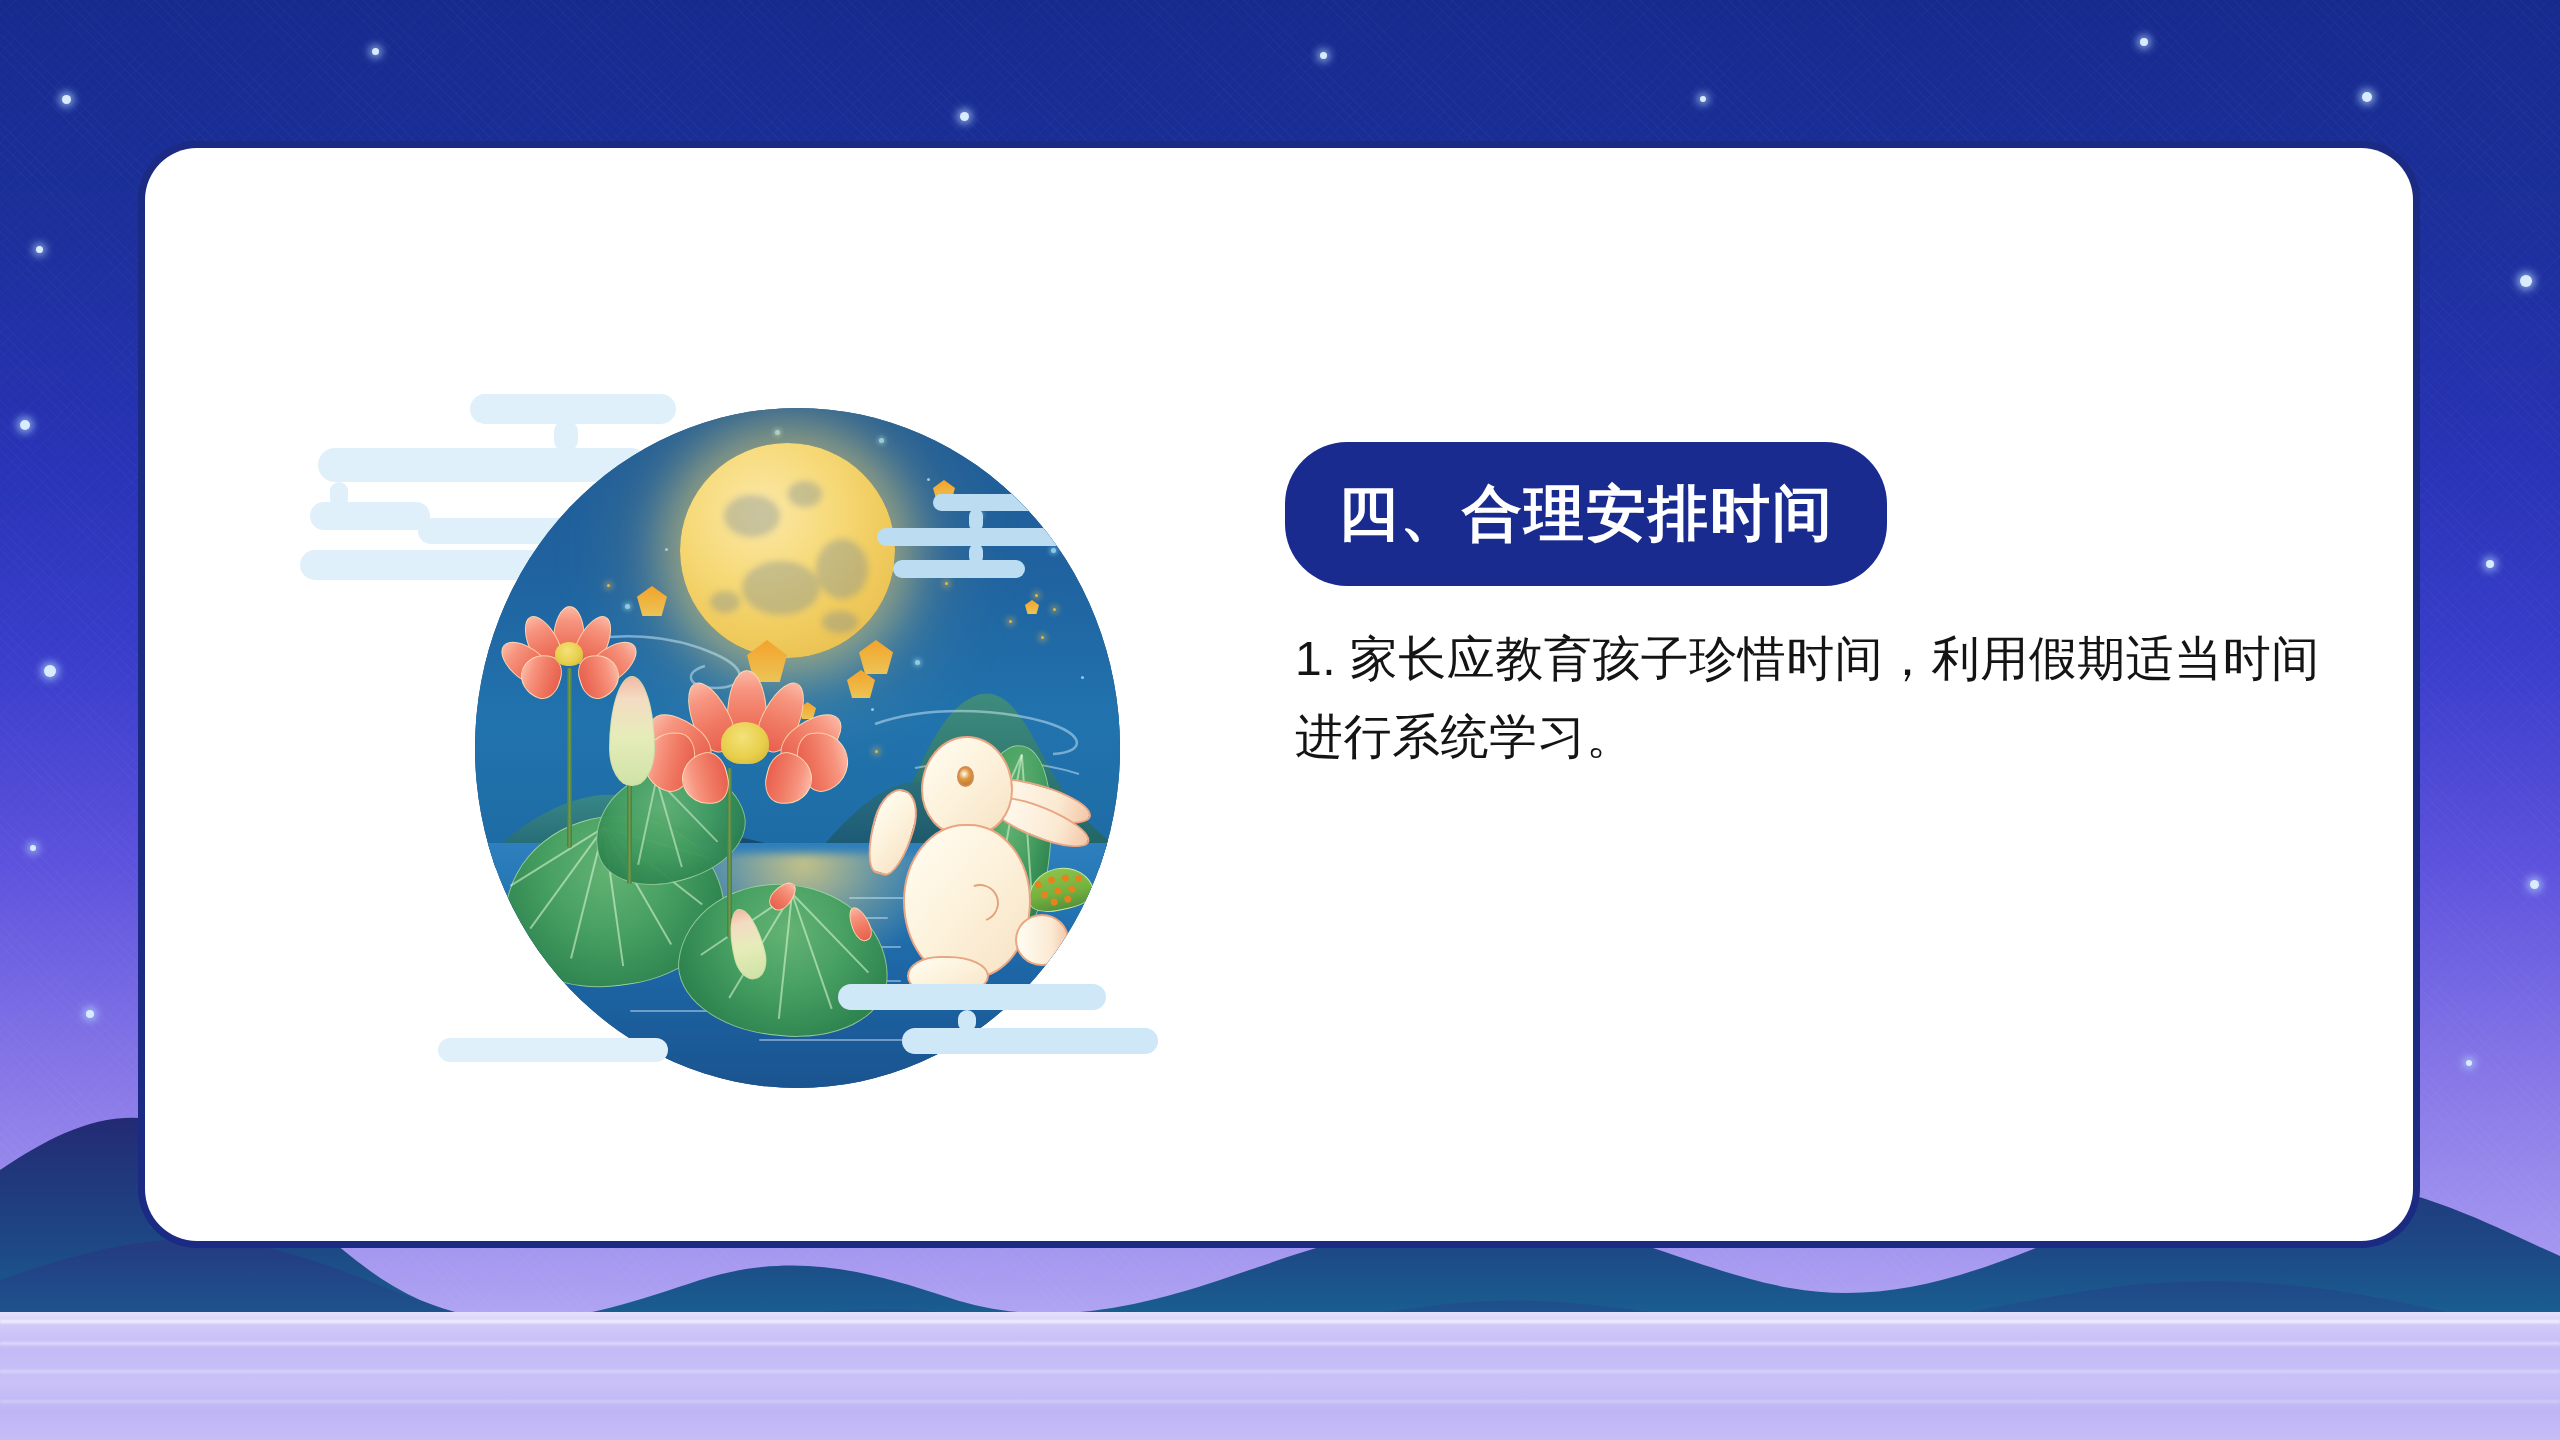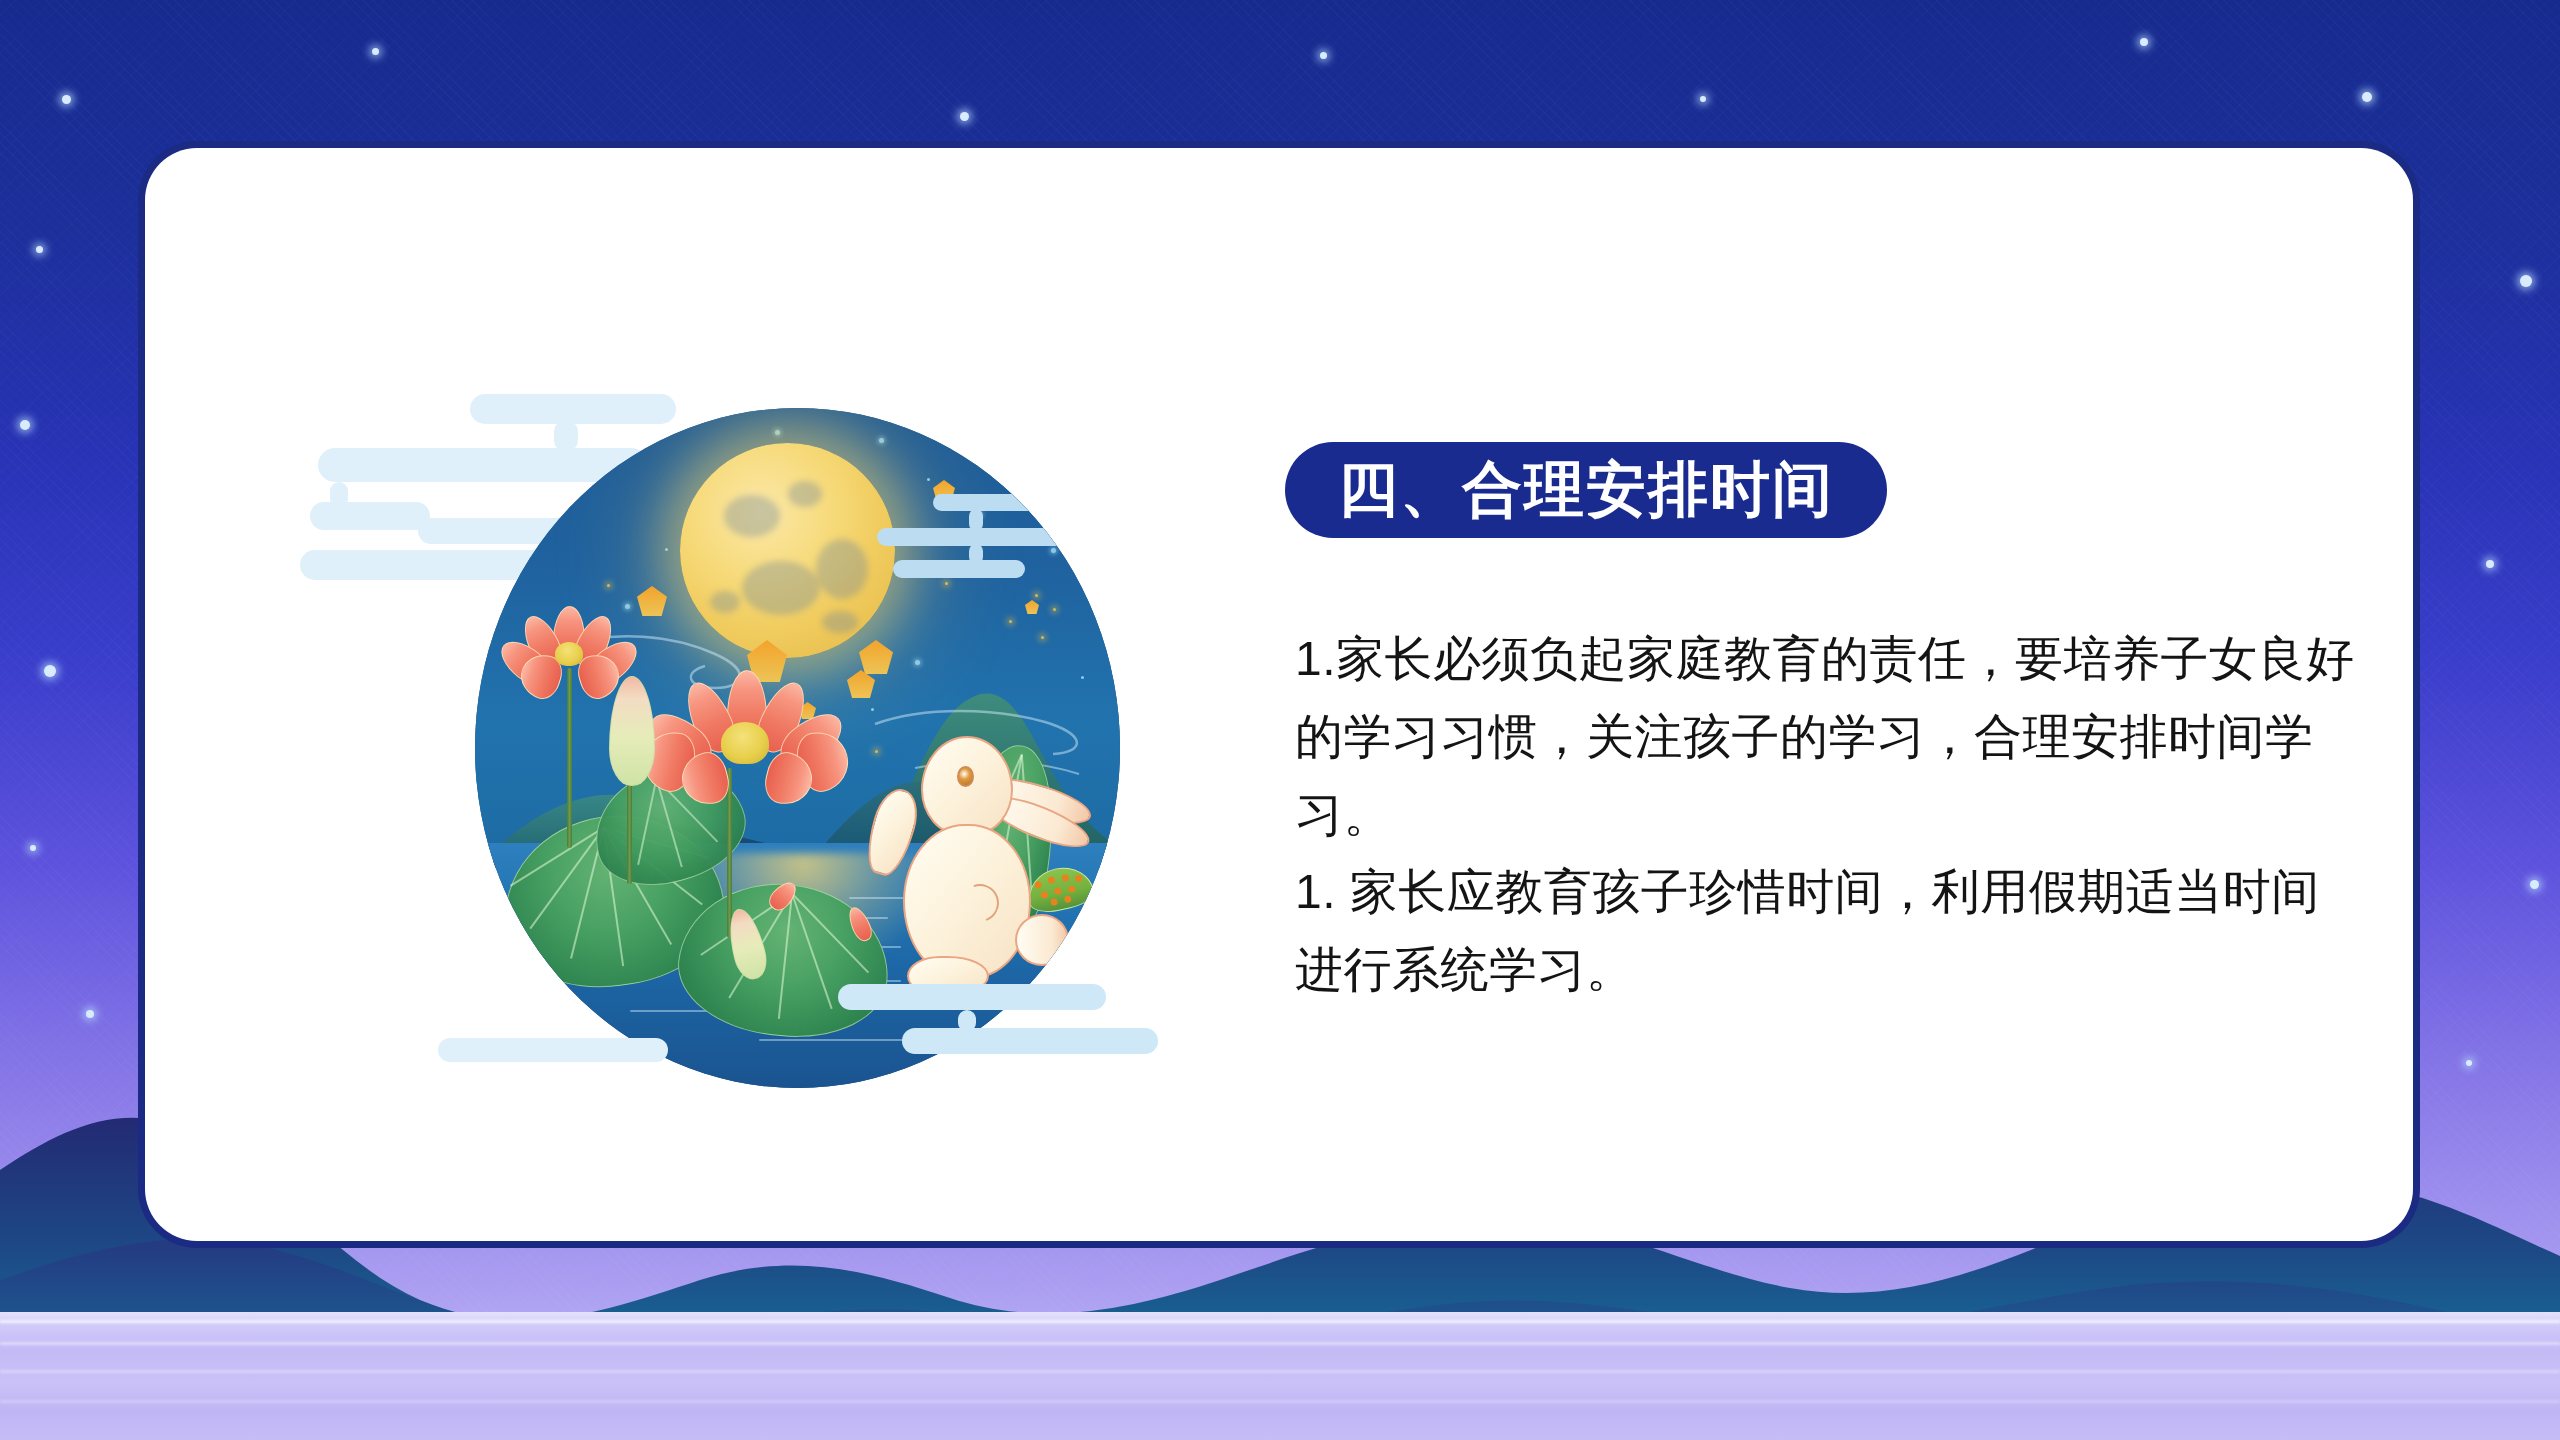--- a/index.html
+++ b/index.html
@@ -252,21 +252,21 @@
     border-bottom-color: transparent;
     transform: rotate(25deg);
   }
 
   
   .badge {
     position: absolute;
     left: 1285px;
     top: 442px;
     width: 602px;
-    height: 96px;
+    height: 144px;
     background: #192b8f;
     border-radius: 62px;
     display: flex;
     align-items: center;
     justify-content: center;
   }
   .badge-text {
     color: #ffffff;
     font-size: 60px;
     font-weight: 700;
@@ -562,17 +562,16 @@
     <div class="cloudgrp" style="left:108px; top:648px; width:300px; height:60px;">
       <div class="cbar pale" style="left:0px; top:0px; width:230px; height:24px;"></div>
     </div>
   </div>
 
   <div class="badge">
     <span class="badge-text">四、合理安排时间</span>
   </div>
 
   <div class="bodytext">
-    <p>1.家长必须负起家庭教育的责任，要培养子女良好的学习习惯，关注孩子的学习，合理安排时间学习。</p>
     <p>1. 家长应教育孩子珍惜时间，利用假期适当时间进行系统学习。</p>
   </div>
 
 </div>
 
 </body></html>

